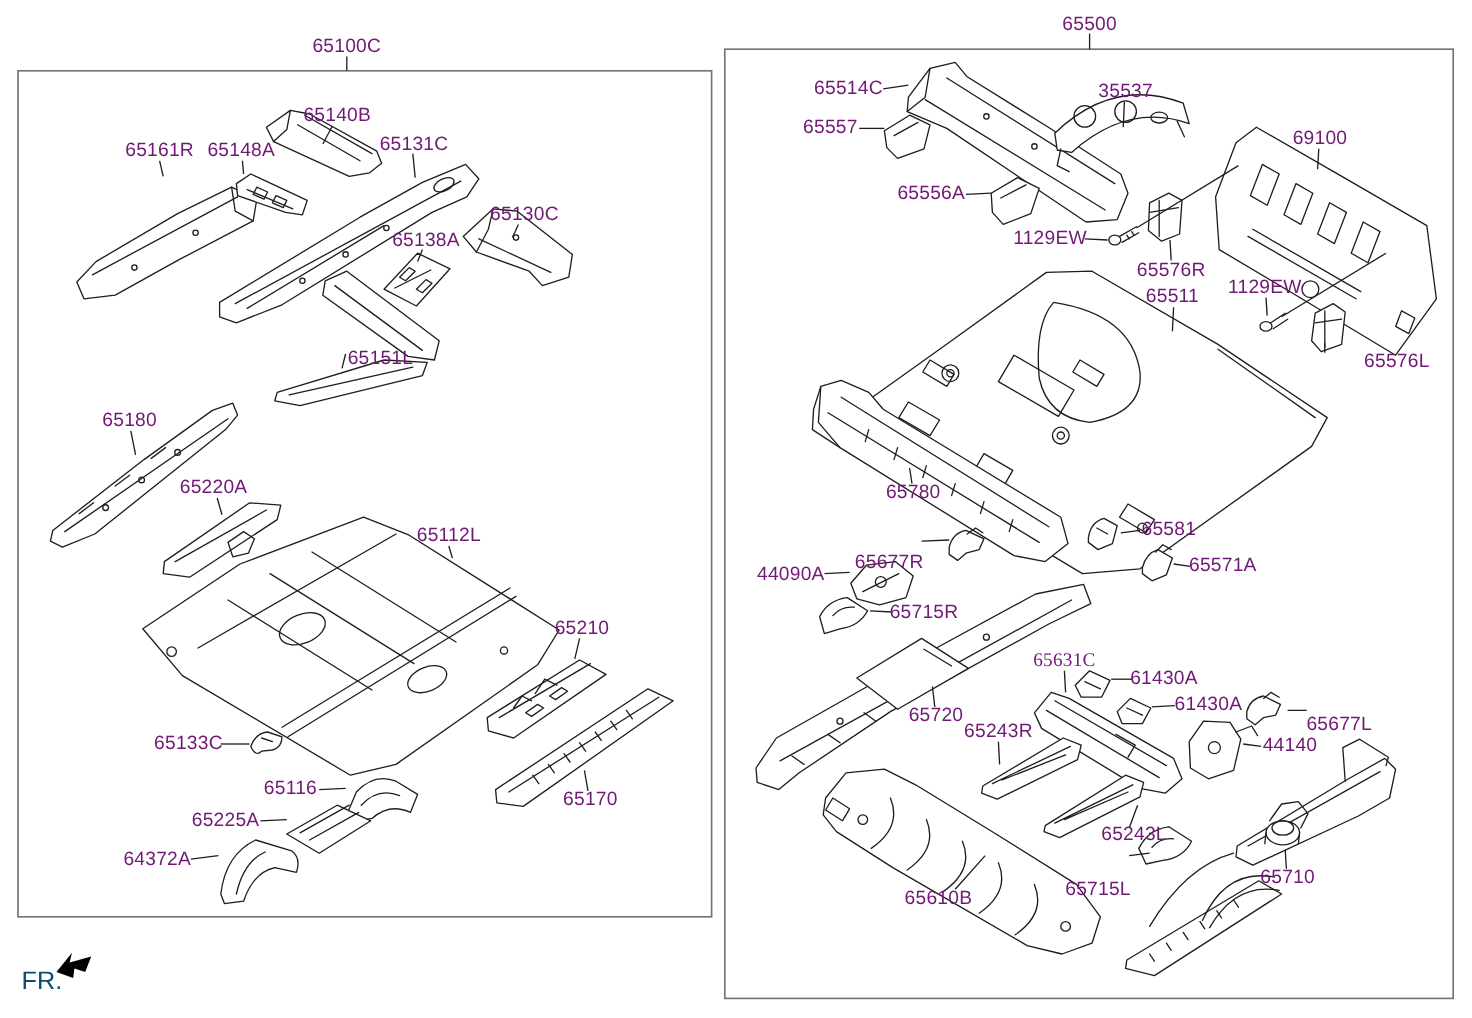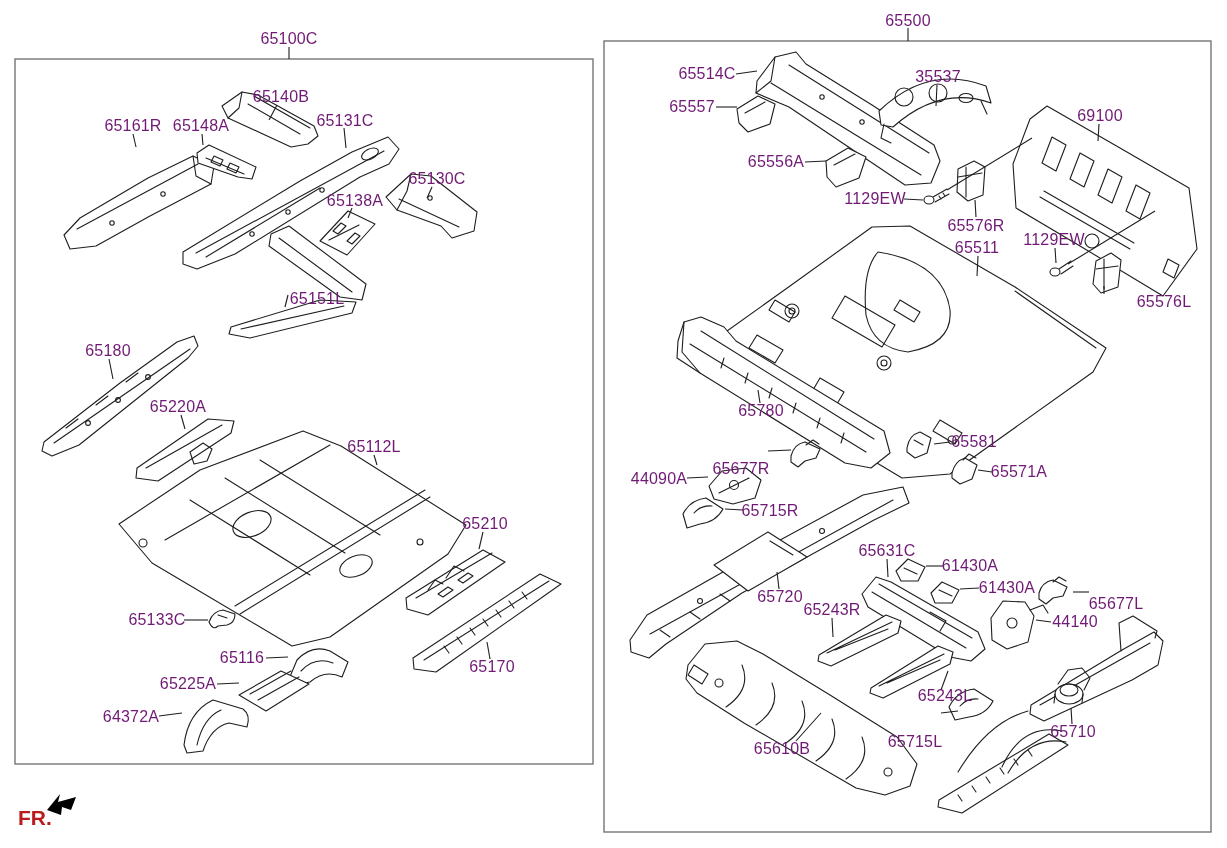--- a/index.html
+++ b/index.html
@@ -5,21 +5,21 @@
   html,body{margin:0;padding:0}
   body{width:1227px;height:848px;position:relative;background:#ffffff;
        font-family:"Liberation Sans",sans-serif;overflow:hidden}
   #diagram-svg{position:absolute;left:0;top:0}
   #boxes-layer rect{fill:none;stroke:#757575;stroke-width:1.4}
   #sketches{stroke:#1e1e1e;fill:#ffffff;stroke-width:1.1;stroke-linejoin:round;stroke-linecap:round}
   #gen-lines polyline{fill:none;stroke:#1e1e1e;stroke-width:1.1}
   #labels-layer{position:absolute;left:0;top:0;width:100%;height:100%}
   .pl{position:absolute;transform:translate(-50%,-50%);font-size:16px;color:#701a75;
       white-space:nowrap;letter-spacing:.2px}
-  .fr{position:absolute;left:18px;top:806px;font-size:21px;font-weight:bold;color:#b91c1c}
+  .fr{position:absolute;left:18px;top:806px;font-size:21px;font-weight:normal;color:#0c4a6e}
 </style>
 </head>
 <body>
 
 <svg id="diagram-svg" width="1227" height="848" viewBox="0 0 1227 848" xmlns="http://www.w3.org/2000/svg">
 
   <g id="boxes-layer">
       <rect x="15" y="59" width="578" height="705"></rect>
       <rect x="604" y="41" width="607" height="791"></rect>
     </g>
@@ -363,21 +363,21 @@
     <div class="pl" style="left: 1100px; top: 116px;">69100</div>
     <div class="pl" style="left: 1054px; top: 240px;">1129EW</div>
     <div class="pl" style="left: 1164px; top: 302px;">65576L</div>
     <div class="pl" style="left: 977px; top: 248px;">65511</div>
     <div class="pl" style="left: 761px; top: 411px;">65780</div>
     <div class="pl" style="left: 741px; top: 469px;">65677R</div>
     <div class="pl" style="left: 974px; top: 442px;">65581</div>
     <div class="pl" style="left: 659px; top: 479px;">44090A</div>
     <div class="pl" style="left: 770px; top: 511px;">65715R</div>
     <div class="pl" style="left: 1019px; top: 472px;">65571A</div>
-    <div class="pl" style="left: 887px; top: 551px;">65631C</div>
+    <div class="pl" style="left: 887px; top: 551px; font-family: Liberation Serif, serif;">65631C</div>
     <div class="pl" style="left: 970px; top: 566px;">61430A</div>
     <div class="pl" style="left: 1007px; top: 588px;">61430A</div>
     <div class="pl" style="left: 1116px; top: 592px; margin-top: 12px;">65677L</div>
     <div class="pl" style="left: 1075px; top: 622px;">44140</div>
     <div class="pl" style="left: 780px; top: 597px;">65720</div>
     <div class="pl" style="left: 832px; top: 610px;">65243R</div>
     <div class="pl" style="left: 920px; top: 696px; margin-left: 25px;">65243L</div>
     <div class="pl" style="left: 915px; top: 714px; margin-top: 28px;">65715L</div>
     <div class="pl" style="left: 782px; top: 749px;">65610B</div>
     <div class="pl" style="left: 1073px; top: 732px;">65710</div>

